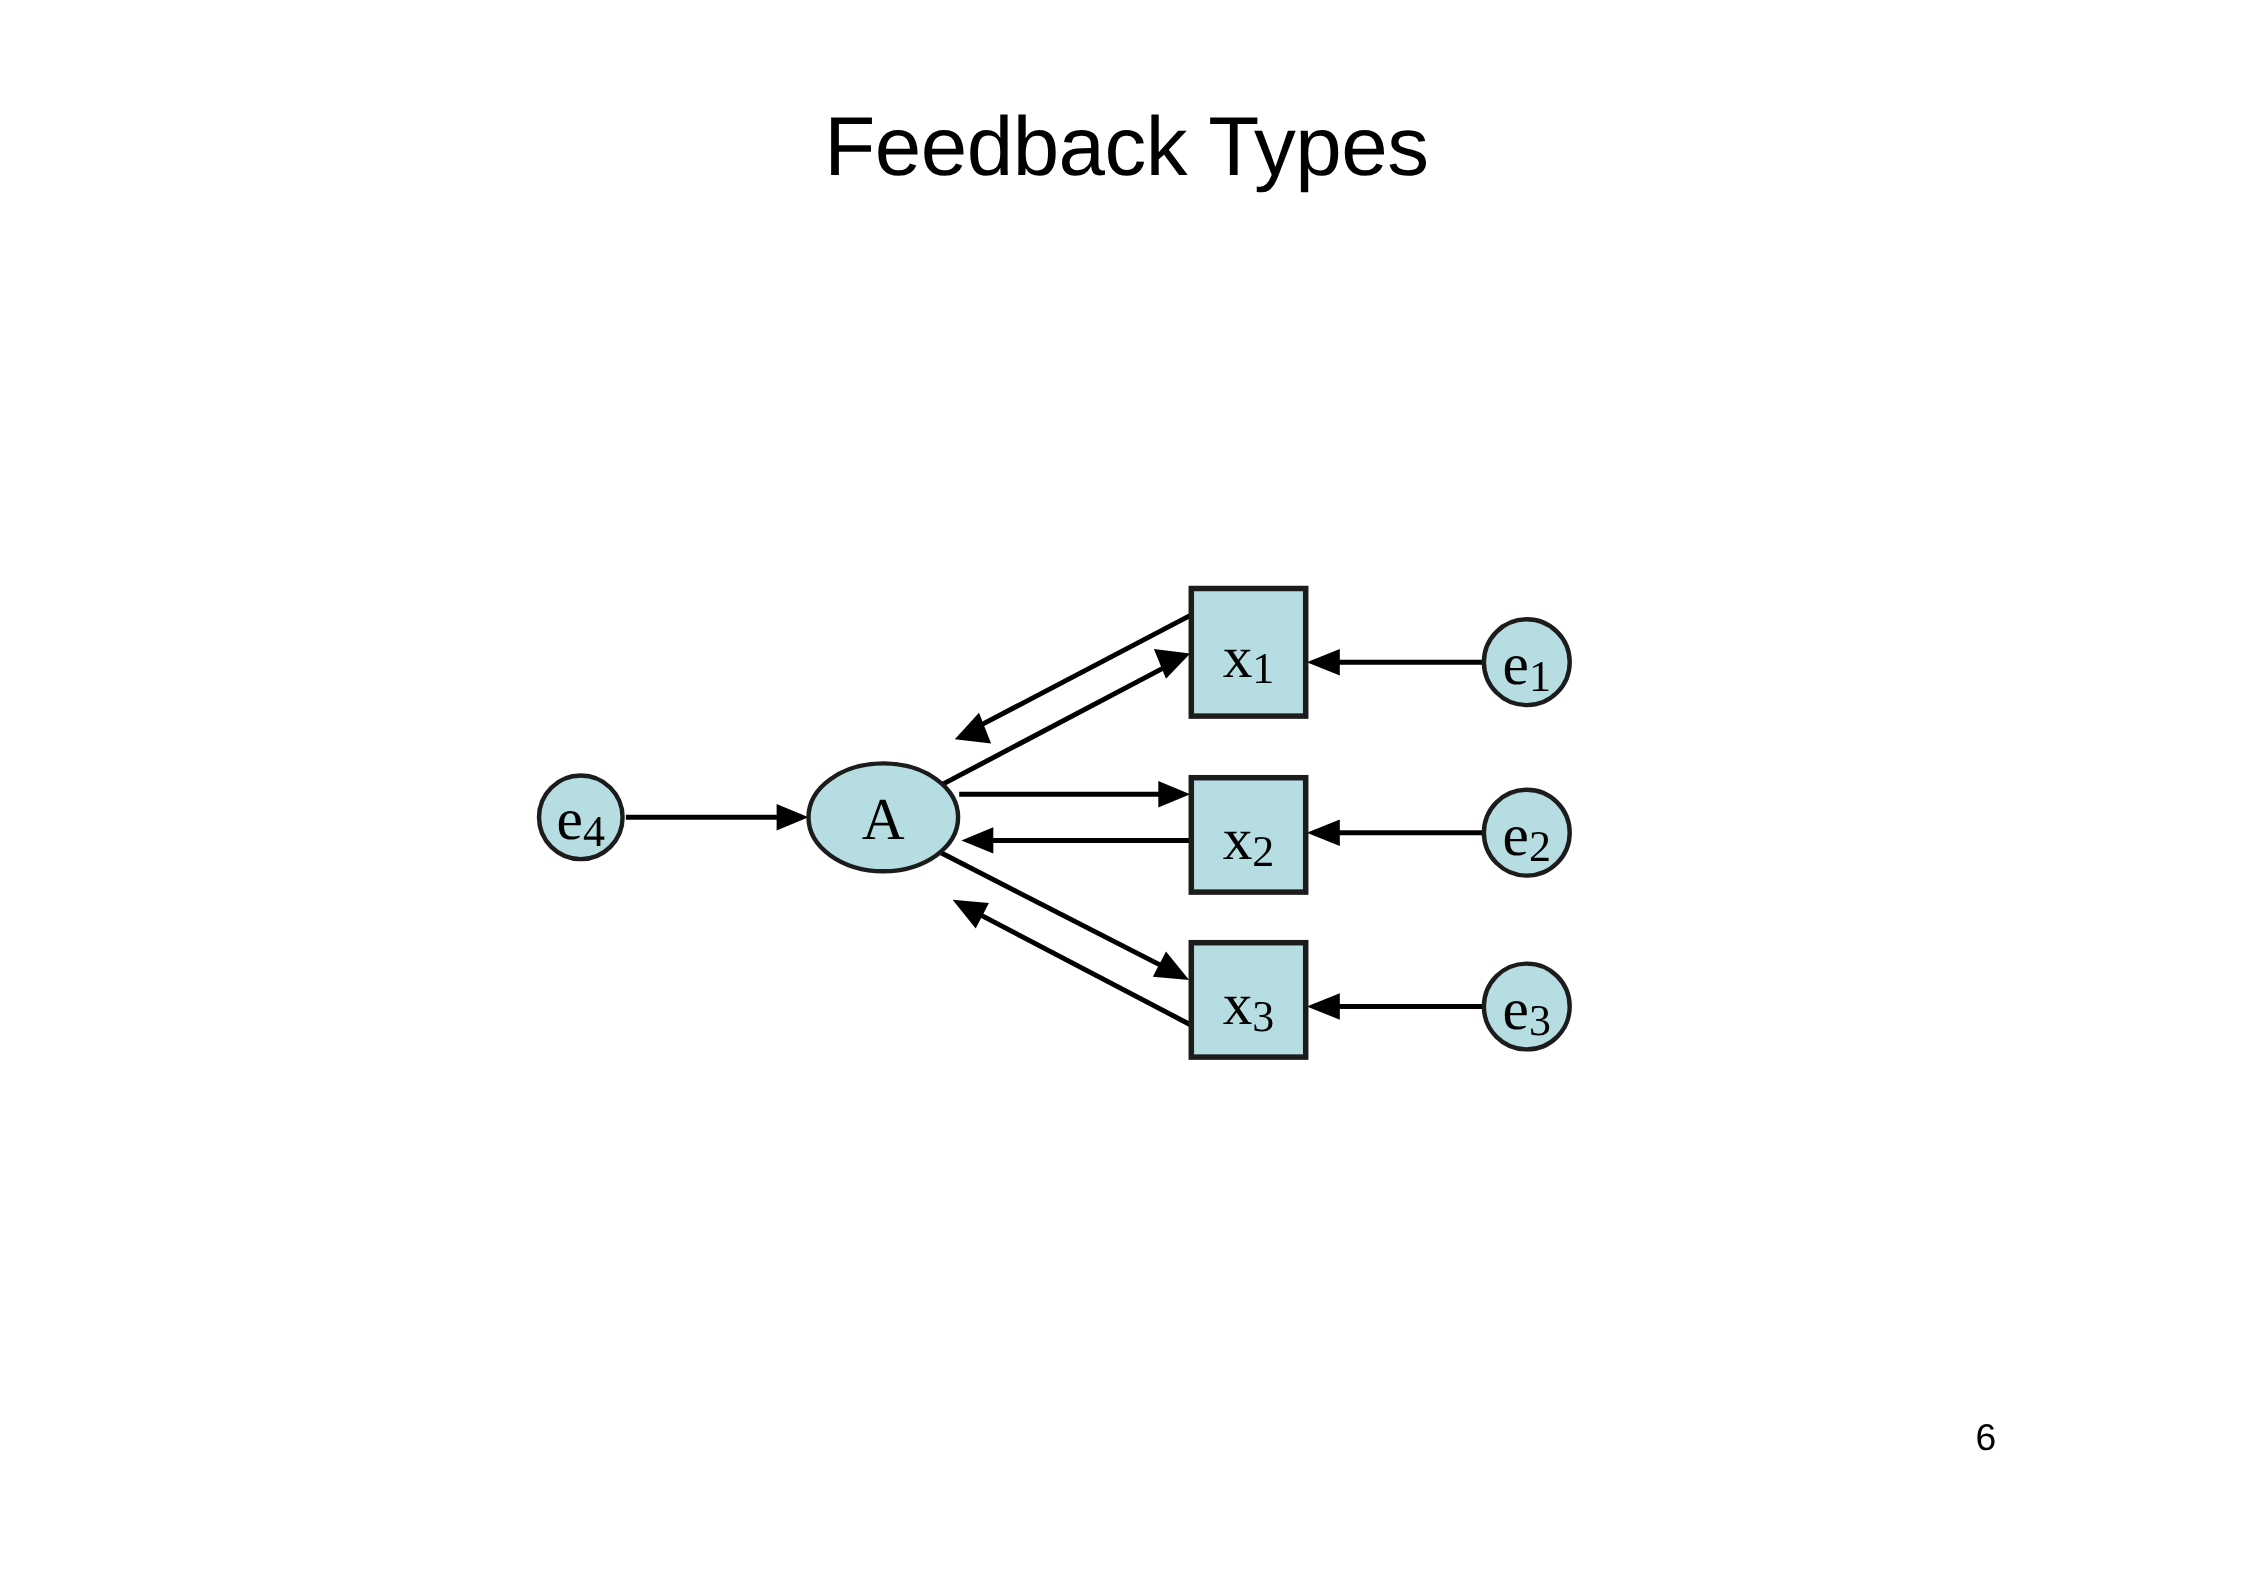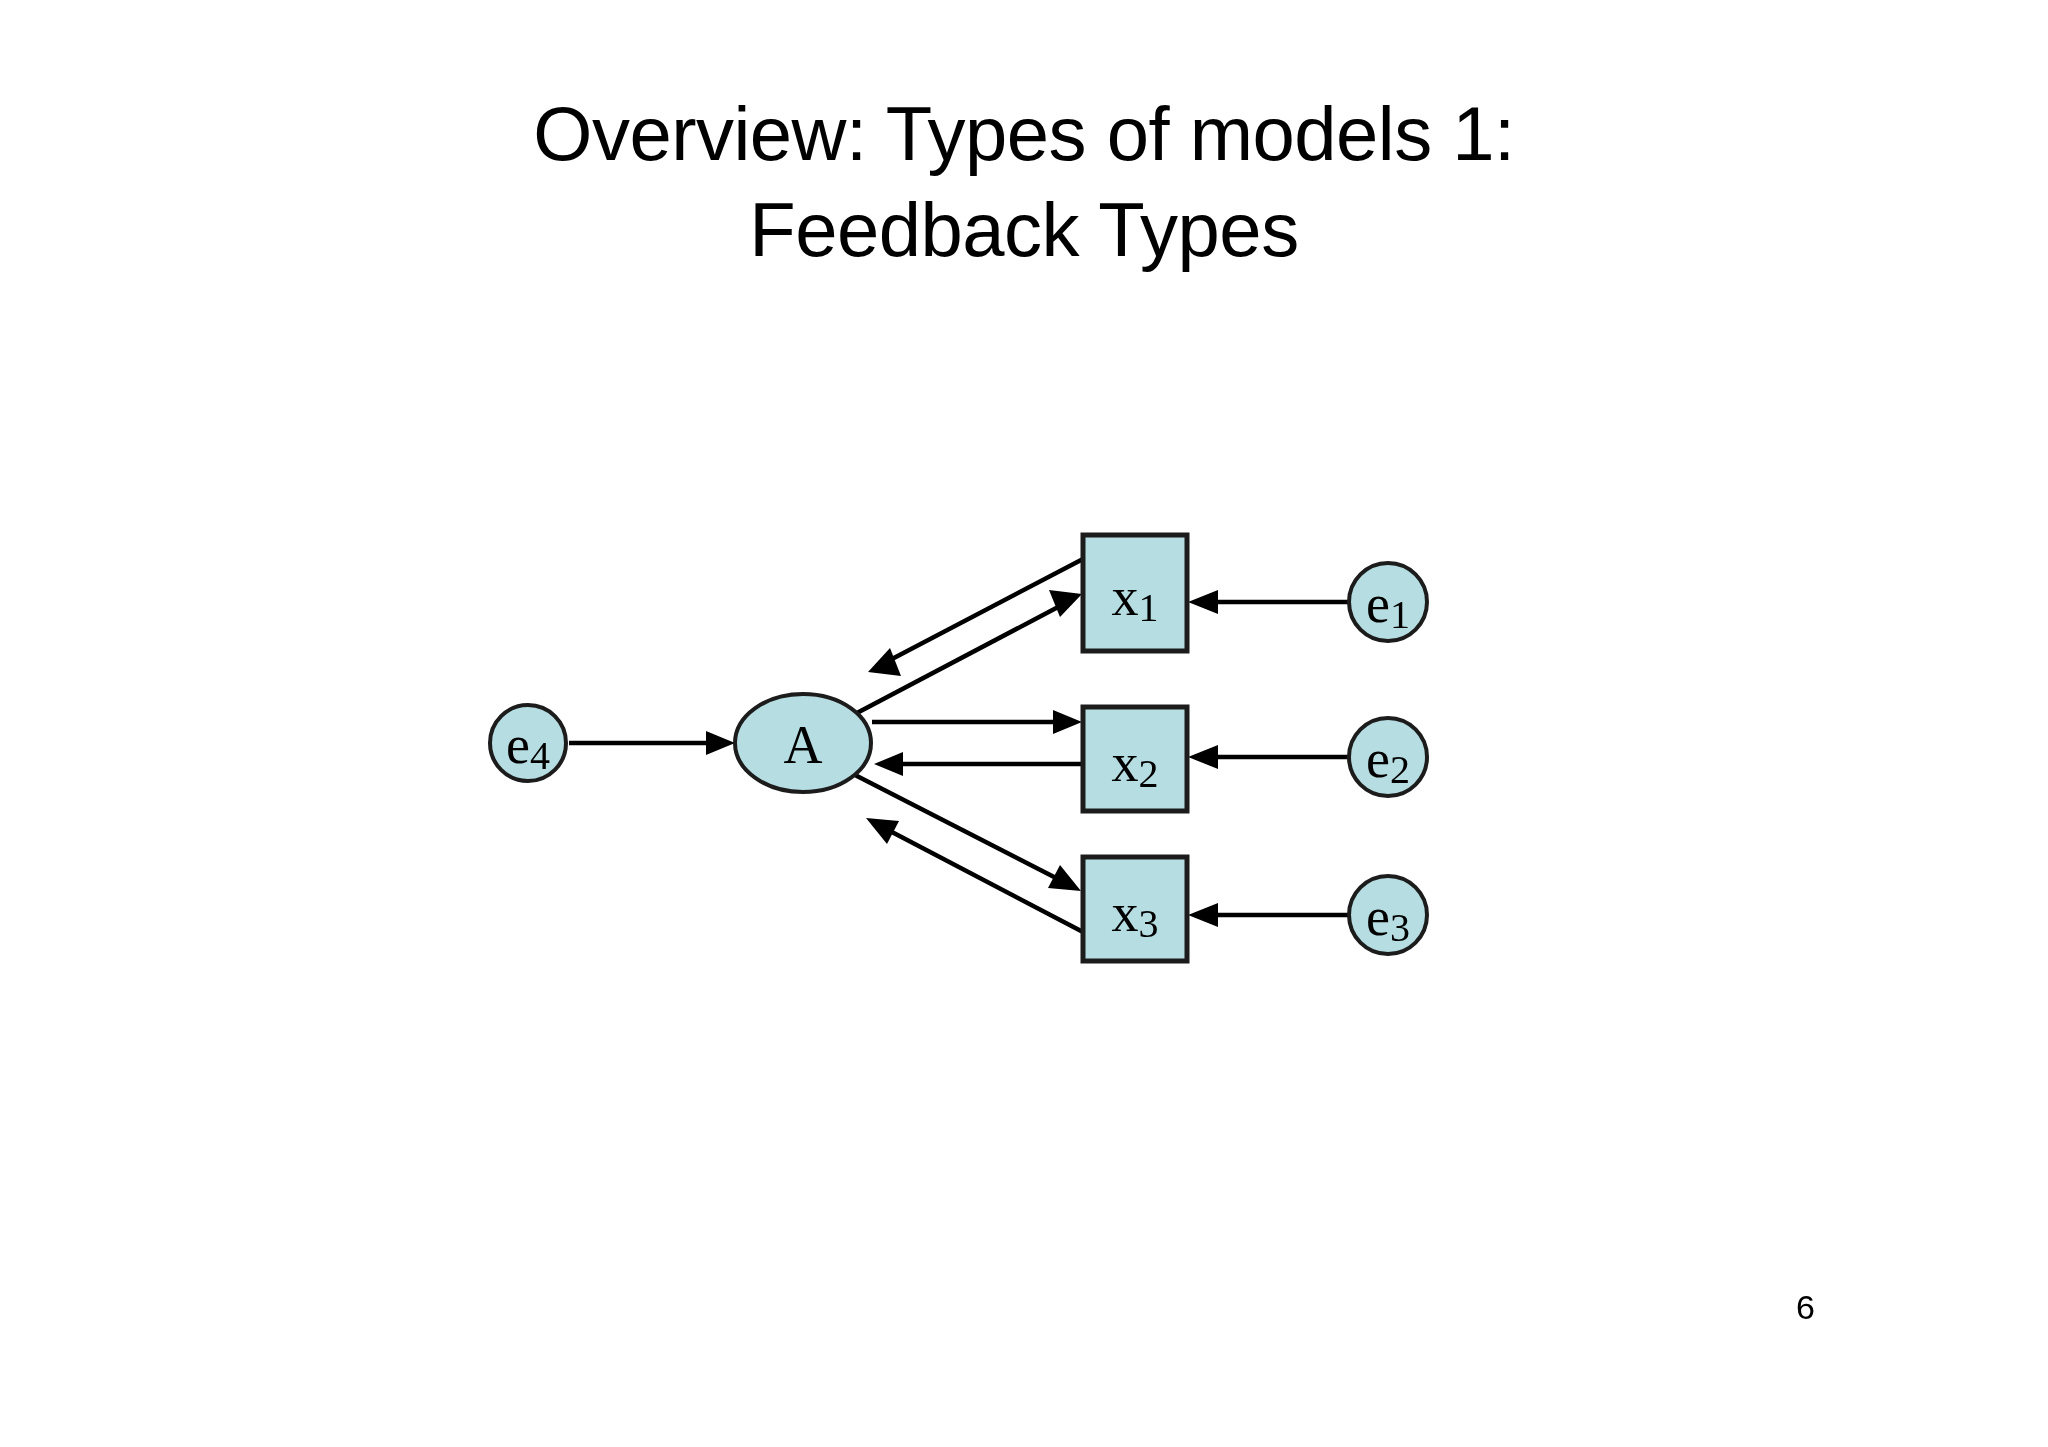--- a/index.html
+++ b/index.html
@@ -84,21 +84,20 @@
     font-size: 34px;
     color: #000000;
   }
 </style>
 </head>
 <body>
 
 <div id="slide">
 
   <div id="slide-title">
-    <span class="title-line">Overview: Types of models 1:</span>
     <span class="title-line">Feedback Types</span>
   </div>
 
   <div id="diagram-wrap">
     <svg id="diagram-svg" viewBox="0 0 2048 1447" xmlns="http://www.w3.org/2000/svg">
 
       <g>
         <line class="edge-line" x1="569" y1="743" x2="712" y2="743"></line>
         <polygon class="edge-head" points="735,743 706,731 706,755"></polygon>
       </g>

